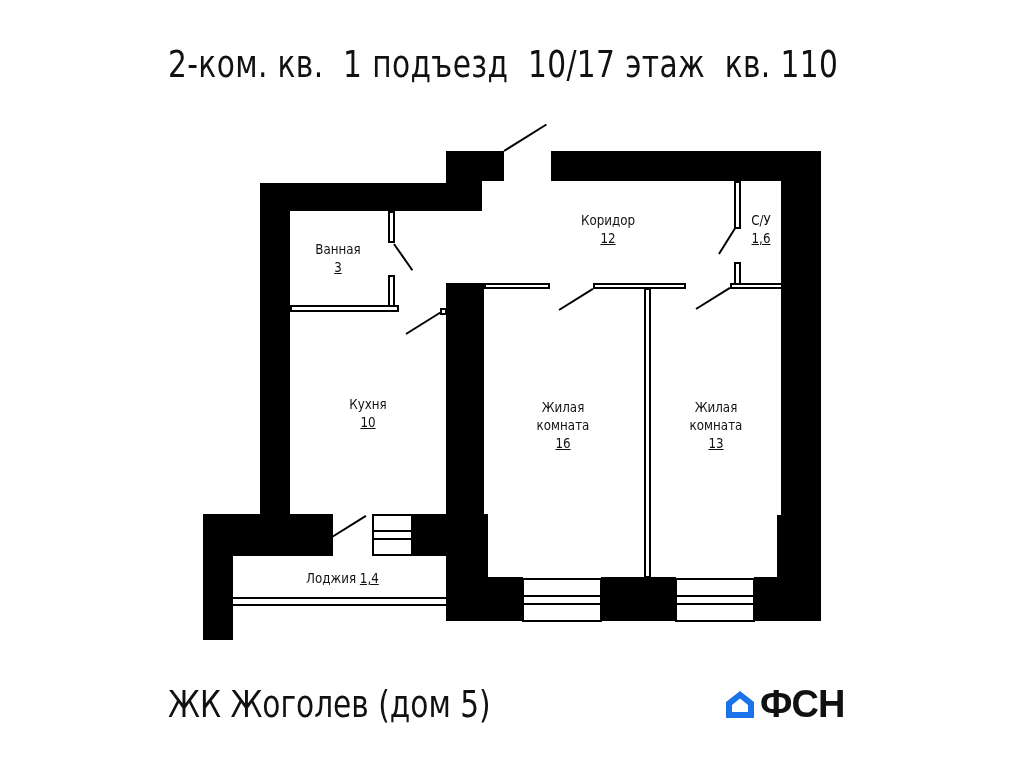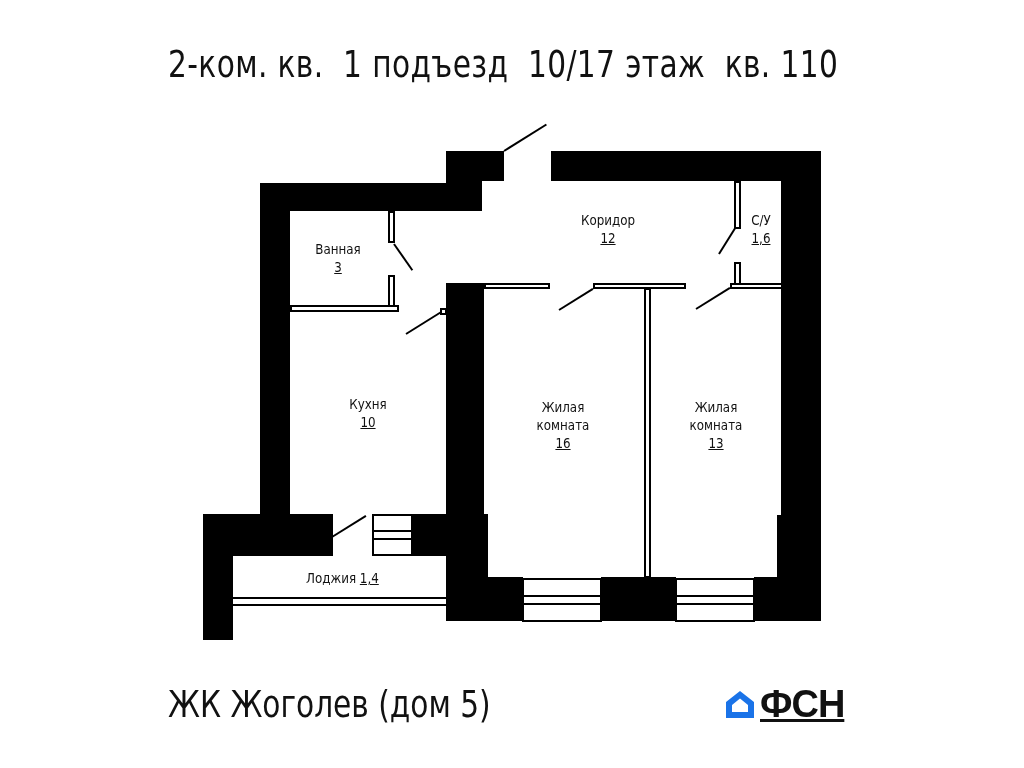--- a/index.html
+++ b/index.html
@@ -3,21 +3,21 @@
   <meta charset="utf-8">
   <style>
     html, body { margin: 0; padding: 0; background: #ffffff; }
     body { width: 1024px; height: 768px; position: relative; overflow: hidden;
            font-family: "DejaVu Sans", sans-serif; color: #111; }
     .title { position: absolute; left: 168px; top: 42px; font-size: 38px; letter-spacing: 0.5px;
              font-family: "DejaVu Sans", sans-serif; font-weight: normal; transform: scaleX(0.78);
              transform-origin: left top; white-space: pre; }
     .footer { position: absolute; left: 168px; top: 682px; font-size: 38px; transform: scaleX(0.78);
               transform-origin: left top; white-space: pre; }
-    .logo { position: absolute; left: 724px; top: 686px; height: 36px; display: flex; align-items: center; text-decoration: underline; }
+    .logo { position: absolute; left: 724px; top: 686px; height: 36px; display: flex; align-items: center; }
     .logo-text { font-family: "Liberation Sans", sans-serif; font-weight: bold; font-size: 38px;
                  color: #111; letter-spacing: -1px; margin-left: 4px; line-height: 36px; }
     .plan { position: absolute; left: 0; top: 0; width: 1024px; height: 768px; }
     .w { position: absolute; background: #000; }
     .thin { position: absolute; background: #fff; border: 2px solid #000; box-sizing: border-box; }
     .win { position: absolute; background: #fff; border: 2px solid #000; box-sizing: border-box; }
     .win::before, .win::after { content: ""; position: absolute; left: 0; right: 0; height: 2px; background: #000; }
     .win::before { top: 38%; }
     .win::after { top: 58%; }
     .label { position: absolute; text-align: center; font-size: 14px; line-height: 18px;

